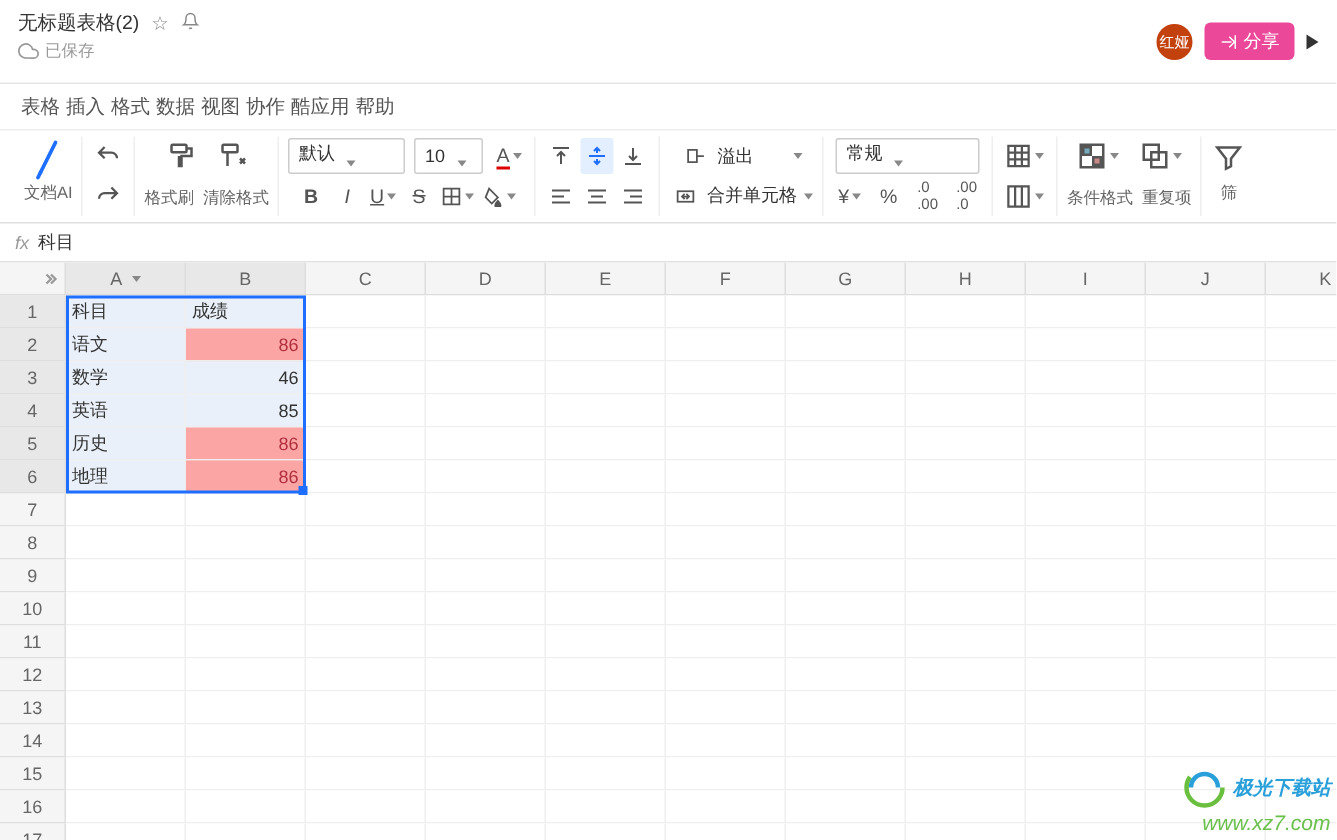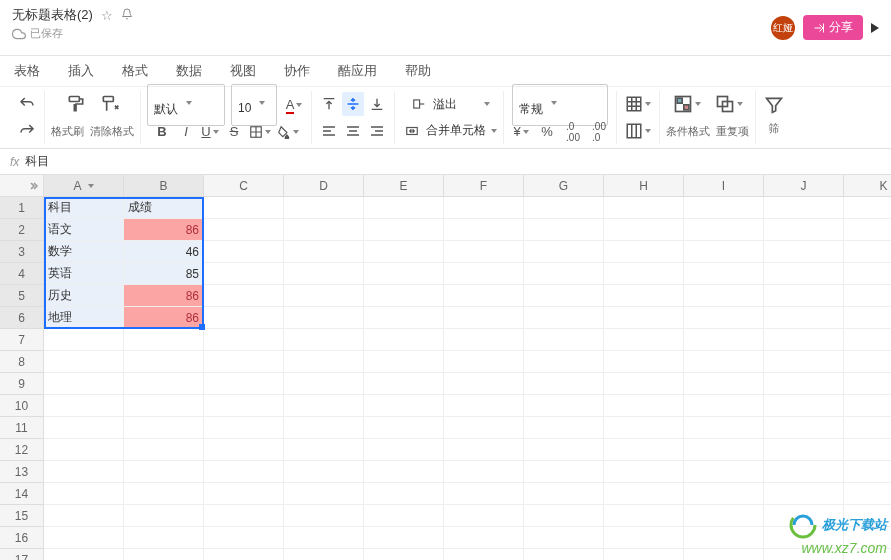--- a/index.html
+++ b/index.html
@@ -10,33 +10,33 @@
 .header-left { display: flex; flex-direction: column; gap: 2px; }
 .title-row { display: flex; align-items: center; gap: 8px; font-size: 13px; }
 .title-row .star, .title-row .bell { color: #888; cursor: pointer; }
 .saved-row { display: flex; align-items: center; gap: 4px; color: #999; font-size: 11px; }
 .header-right { display: flex; align-items: center; gap: 8px; }
 .avatar { width: 24px; height: 24px; border-radius: 50%; background: #c2410c; color: #fff; display: flex; align-items: center; justify-content: center; font-size: 10px; }
 .share-btn { background: #ec4899; color: #fff; padding: 4px 10px; border-radius: 4px; display: flex; align-items: center; gap: 4px; font-size: 12px; }
 .play-icon { width: 0; height: 0; border-left: 8px solid #333; border-top: 5px solid transparent; border-bottom: 5px solid transparent; }
 
 
-.menubar { display: flex; gap: 28px; padding: 6px 14px; font-size: 13px; color: #555; border-bottom: 1px solid #eee; }
+.menubar { display: flex; gap: 4px; padding: 6px 14px; font-size: 13px; color: #555; border-bottom: 1px solid #eee; }
 .menubar span { cursor: pointer; }
 
 
 .toolbar { display: flex; align-items: flex-start; padding: 4px 10px; border-bottom: 1px solid #e0e0e0; height: 62px; }
 .tgroup { display: flex; flex-direction: column; align-items: center; padding: 0 6px; border-right: 1px solid #eee; height: 100%; }
 .tgroup.noborder { border-right: none; }
 .tgroup-row { display: flex; align-items: center; gap: 3px; height: 28px; }
 .tgroup-label { font-size: 11px; color: #666; margin-top: 2px; }
 .tbtn { display: flex; align-items: center; justify-content: center; min-width: 22px; height: 24px; cursor: pointer; color: #555; font-size: 13px; border-radius: 2px; padding: 0 2px; }
 .tbtn.active { background: #e3eeff; }
 .dropdown-caret { width: 0; height: 0; border-left: 3px solid transparent; border-right: 3px solid transparent; border-top: 4px solid #888; margin-left: 2px; }
-.select-box { border: 1px solid #ccc; height: 42px; display: flex; align-items: flex-start; padding: 16px 6px; gap: 6px; font-size: 12px; color: #333; cursor: pointer; border-radius: 2px; }
+.select-box { border: 1px solid #ccc; height: 24px; display: flex; align-items: flex-end; padding: 4px 6px; gap: 6px; font-size: 12px; color: #333; cursor: pointer; border-radius: 2px; }
 .pen-icon { width: 20px; height: 30px; }
 
 
 .formula-bar { display: flex; align-items: center; height: 26px; border-bottom: 1px solid #e0e0e0; font-size: 12px; }
 .name-box { width: 92px; padding: 0 10px; border-right: 1px solid #e0e0e0; height: 100%; display: flex; align-items: center; color: #666; }
 .fx-label { padding: 0 10px; color: #999; font-style: italic; display: flex; align-items: center; gap: 6px; }
 
 
 .grid-container { position: relative; overflow: hidden; height: calc(560px - 56px - 31px - 62px - 26px); }
 .corner { position: absolute; left: 0; top: 0; width: 44px; height: 22px; background: #f5f5f5; border-right: 1px solid #ddd; border-bottom: 1px solid #ddd; display:flex; align-items:center; justify-content:flex-end; padding-right:4px;}
@@ -107,20 +107,29 @@
   <span>格式</span>
   <span>数据</span>
   <span>视图</span>
   <span>协作</span>
   <span>酷应用</span>
   <span>帮助</span>
 </div>
 
 <div class="toolbar">
 
+  <div class="tgroup">
+    <div class="tgroup-row">
+      <svg class="pen-icon" viewBox="0 0 24 36">
+          <path d="M6 30 L18 6" stroke="#1e6fff" stroke-width="3" stroke-linecap="round"></path>
+          <path d="M6 30 L4 34" stroke="#1e6fff" stroke-width="3" stroke-linecap="round"></path>
+        </svg>
+    </div>
+    <div class="tgroup-label">文档AI</div>
+  </div>
 
   <div class="tgroup">
     <div class="tgroup-row">
       <div class="tbtn">
           <svg width="18" height="18" viewBox="0 0 24 24" fill="none" stroke="#555" stroke-width="2">
             <path d="M9 14L4 9l5-5M4 9h11a5 5 0 015 5v0"></path>
           </svg>
         </div>
     </div>
     <div class="tgroup-row">

